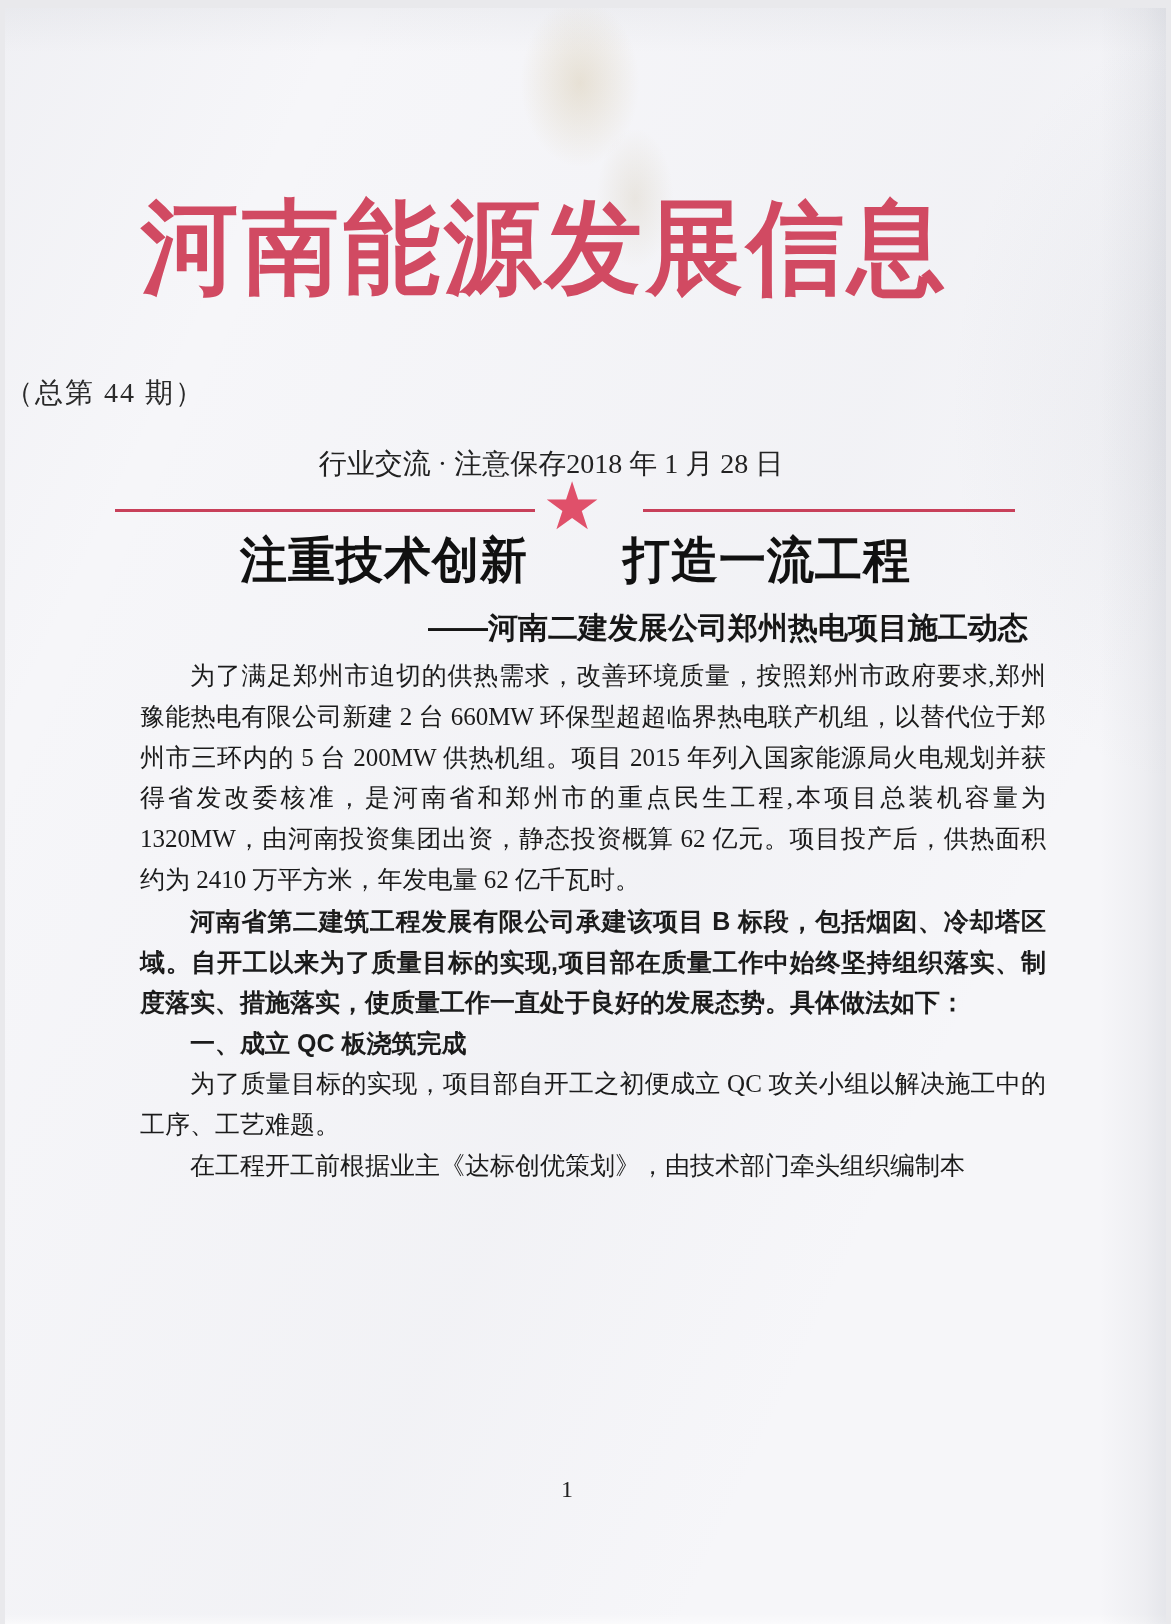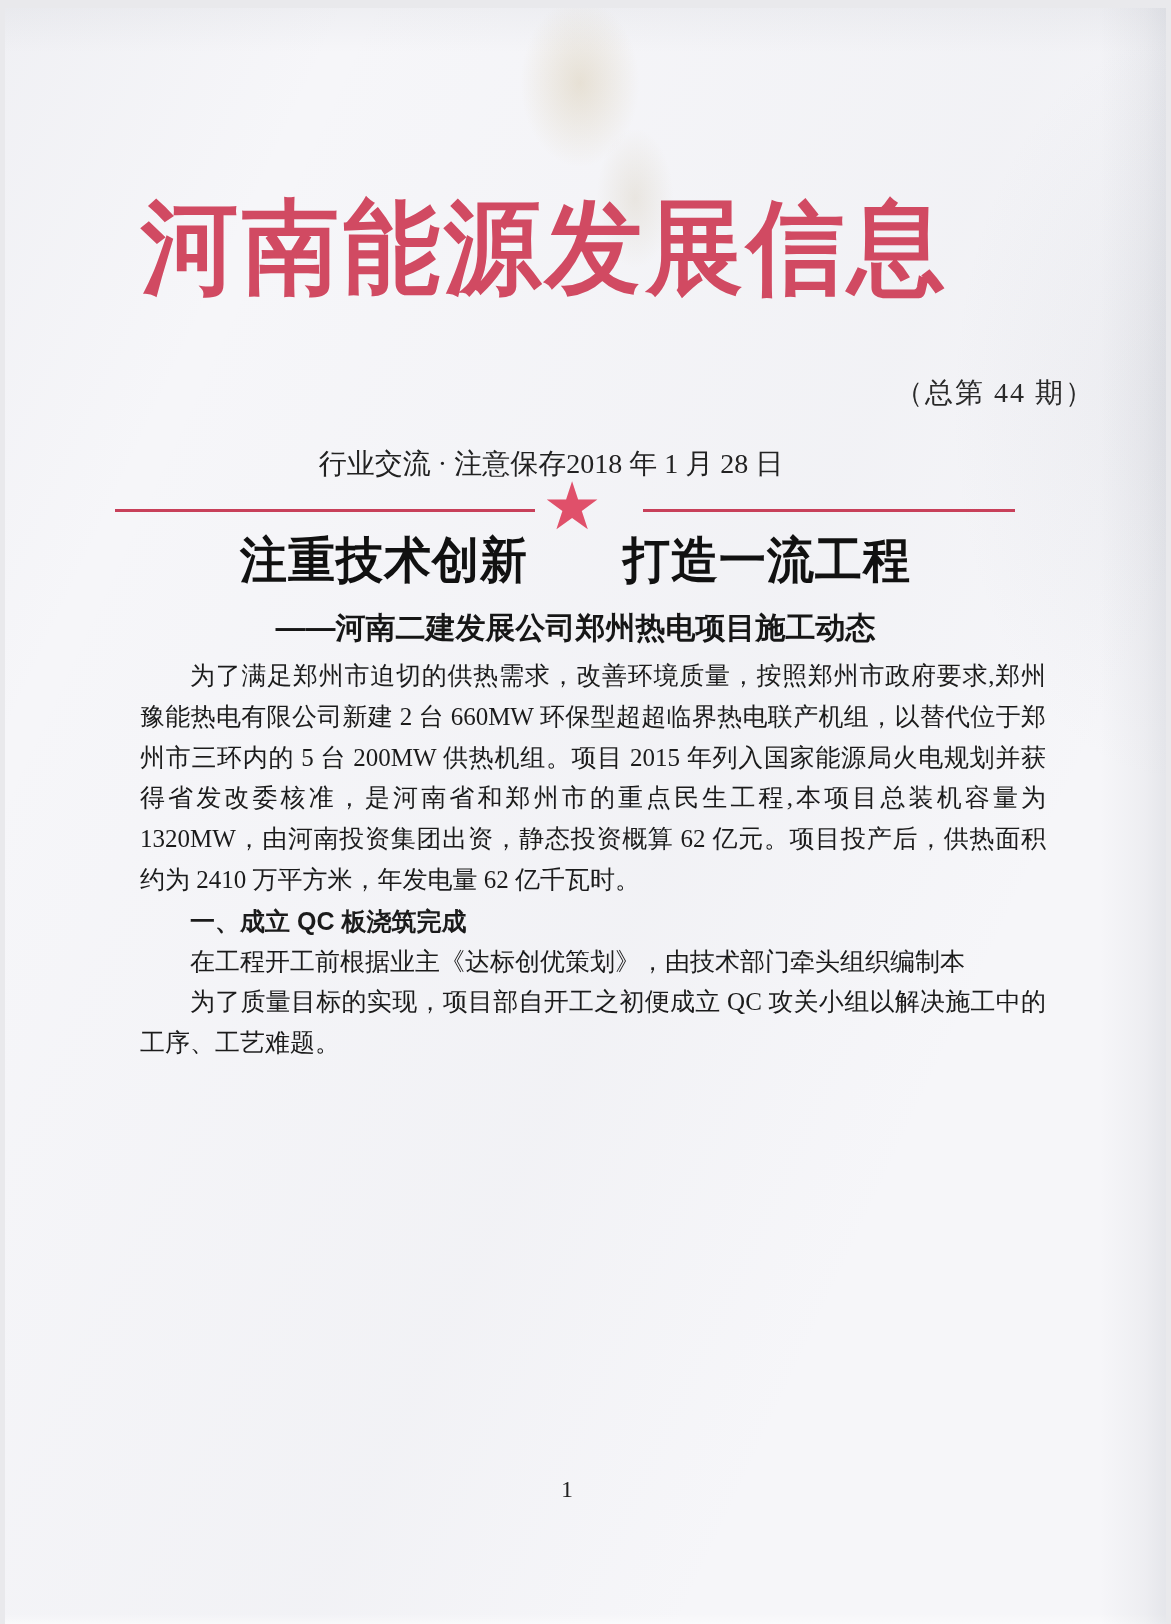--- a/index.html
+++ b/index.html
@@ -30,21 +30,21 @@
     font-weight: 700;
     letter-spacing: 4px;
     color: #d14a62;
     transform: scaleY(1.06);
     transform-origin: top center;
     font-family: "Liberation Serif", "DejaVu Serif", serif;
   }
   .issue-line {
     position: absolute;
     top: 366px; left: 0; width: 1090px;
-    text-align: right;
+    text-align: left;
     font-size: 28px;
     letter-spacing: 2px;
     color: #2a2a2a;
   }
   .info-row {
     position: absolute;
     top: 437px; left: 136px; width: 820px;
     display: flex;
     justify-content: center;
     font-size: 28px;
@@ -77,21 +77,21 @@
     font-weight: 700;
     letter-spacing: 1px;
     color: #111;
     font-family: "Liberation Sans", "DejaVu Sans", sans-serif;
     transform: scaleY(1.05);
     transform-origin: top center;
   }
   .subtitle {
     position: absolute;
     top: 600px; left: 118px; width: 905px;
-    text-align: center;
+    text-align: right;
     font-size: 30px;
     font-weight: 700;
     color: #161616;
     font-family: "Liberation Sans", "DejaVu Sans", sans-serif;
   }
   .article-body {
     position: absolute;
     top: 648px; left: 135px; width: 906px;
     font-size: 25px;
     line-height: 40.8px;
@@ -130,20 +130,21 @@
 
   <div class="headline">
     <span>注重技术创新</span>
     <span>打造一流工程</span>
   </div>
 
   <div class="subtitle">——河南二建发展公司郑州热电项目施工动态</div>
 
   <div class="article-body" id="article-body">
       <p class="para">为了满足郑州市迫切的供热需求，改善环境质量，按照郑州市政府要求,郑州豫能热电有限公司新建 2 台 660MW 环保型超超临界热电联产机组，以替代位于郑州市三环内的 5 台 200MW 供热机组。项目 2015 年列入国家能源局火电规划并获得省发改委核准，是河南省和郑州市的重点民生工程,本项目总装机容量为 1320MW，由河南投资集团出资，静态投资概算 62 亿元。项目投产后，供热面积约为 2410 万平方米，年发电量 62 亿千瓦时。</p>
+      <p class="para bold">河南省第二建筑工程发展有限公司承建该项目 B 标段，包括烟囱、冷却塔区域。自开工以来为了质量目标的实现,项目部在质量工作中始终坚持组织落实、制度落实、措施落实，使质量工作一直处于良好的发展态势。具体做法如下：</p>
       <p class="para bold heading">一、成立 QC 板浇筑完成</p>
+      <p class="para">为了质量目标的实现，项目部自开工之初便成立 QC 攻关小组以解决施工中的工序、工艺难题。</p>
       <p class="para">在工程开工前根据业主《达标创优策划》，由技术部门牵头组织编制本</p>
-      <p class="para">为了质量目标的实现，项目部自开工之初便成立 QC 攻关小组以解决施工中的工序、工艺难题。</p>
     </div>
 
   <div class="page-number">1</div>
 
 </div>
 
 </body></html>

